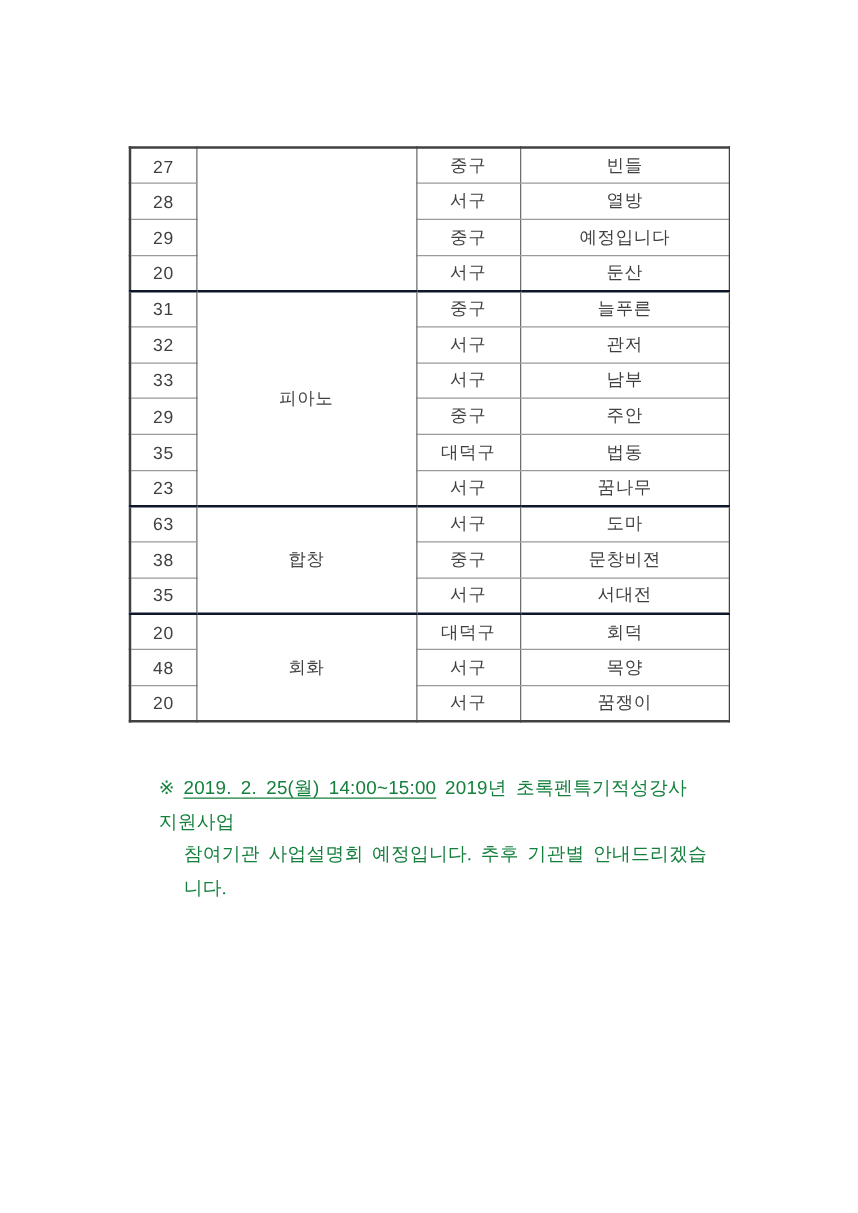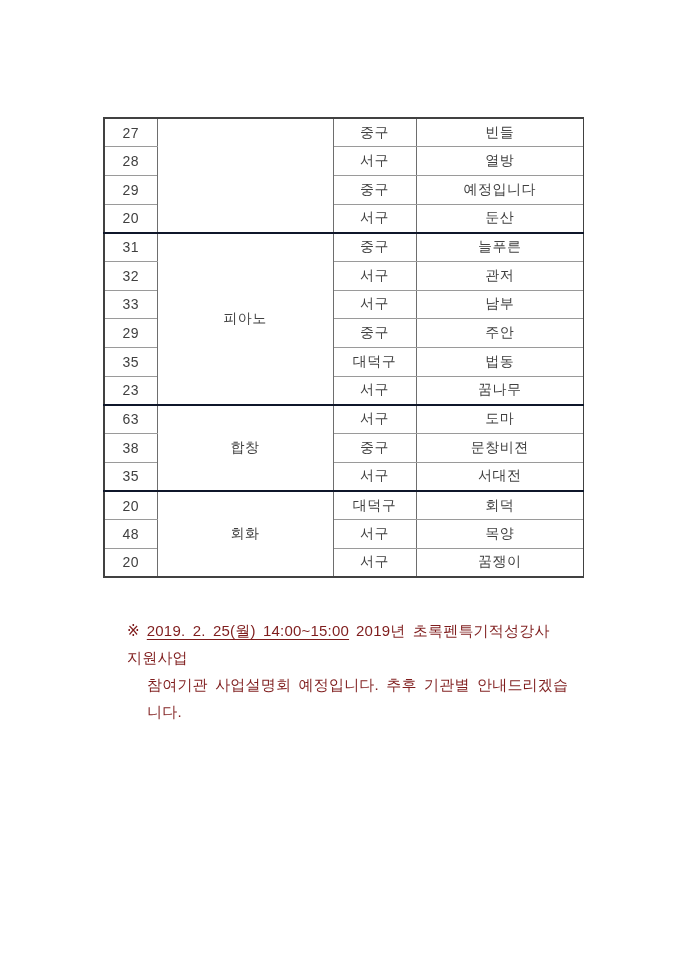--- a/index.html
+++ b/index.html
@@ -44,31 +44,31 @@
   table.centers-table tr.group-start td {
     border-top: 2px solid #0f172a;
   }
   .footnote {
     position: absolute;
     left: 127px;
     top: 617px;
     width: 444px;
     font-size: 15px;
     line-height: 27px;
-    color: #7f1d1d;
+    color: #15803d;
     letter-spacing: 0.2px;
     word-spacing: 3px;
   }
   .fn-marker { margin-right: 7px; }
   .fn-underline {
     text-decoration: underline;
     text-underline-offset: 3px;
     margin-right: 7px;
   }
-  .fn-line2 { margin-left: 20px; }
+  .fn-line2 { margin-left: 20px; font-family: Liberation Serif, serif; }
 </style>
 </head>
 <body>
 
 <div class="page">
 
   <table class="centers-table">
     <colgroup>
       <col style="width:53px">
       <col style="width:176px">

